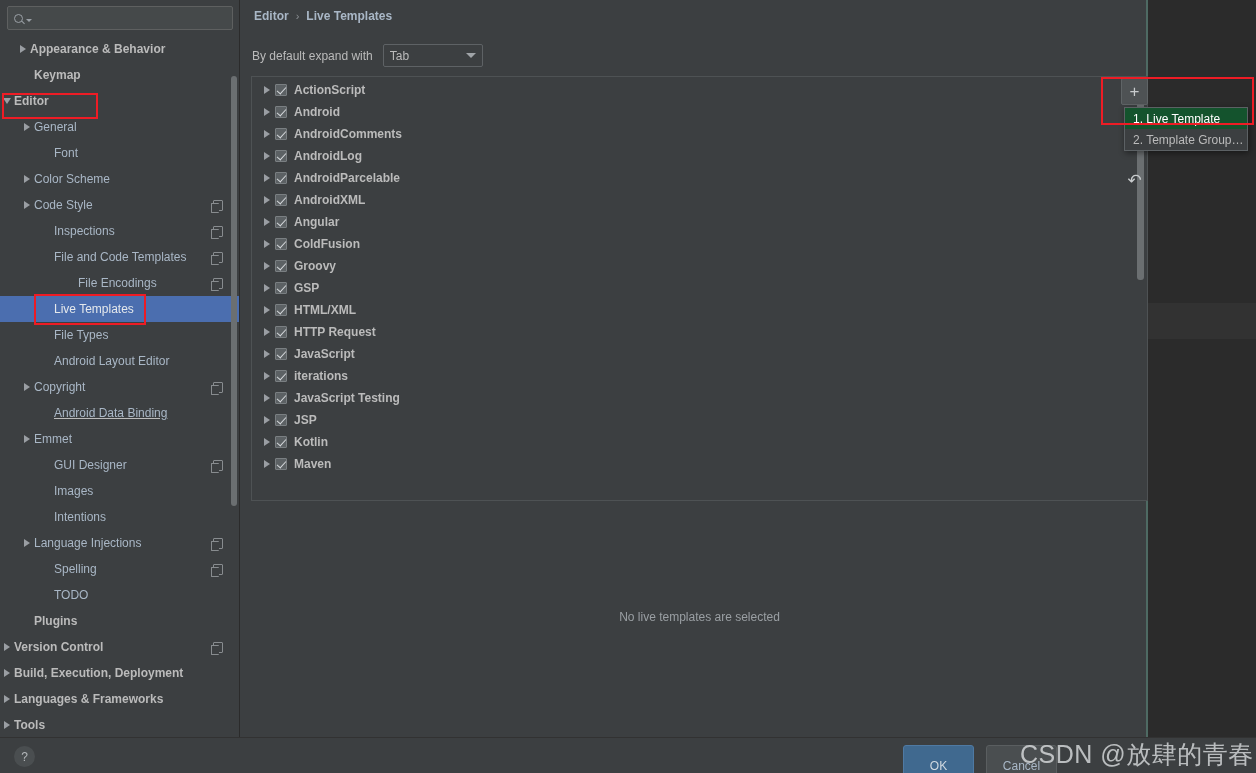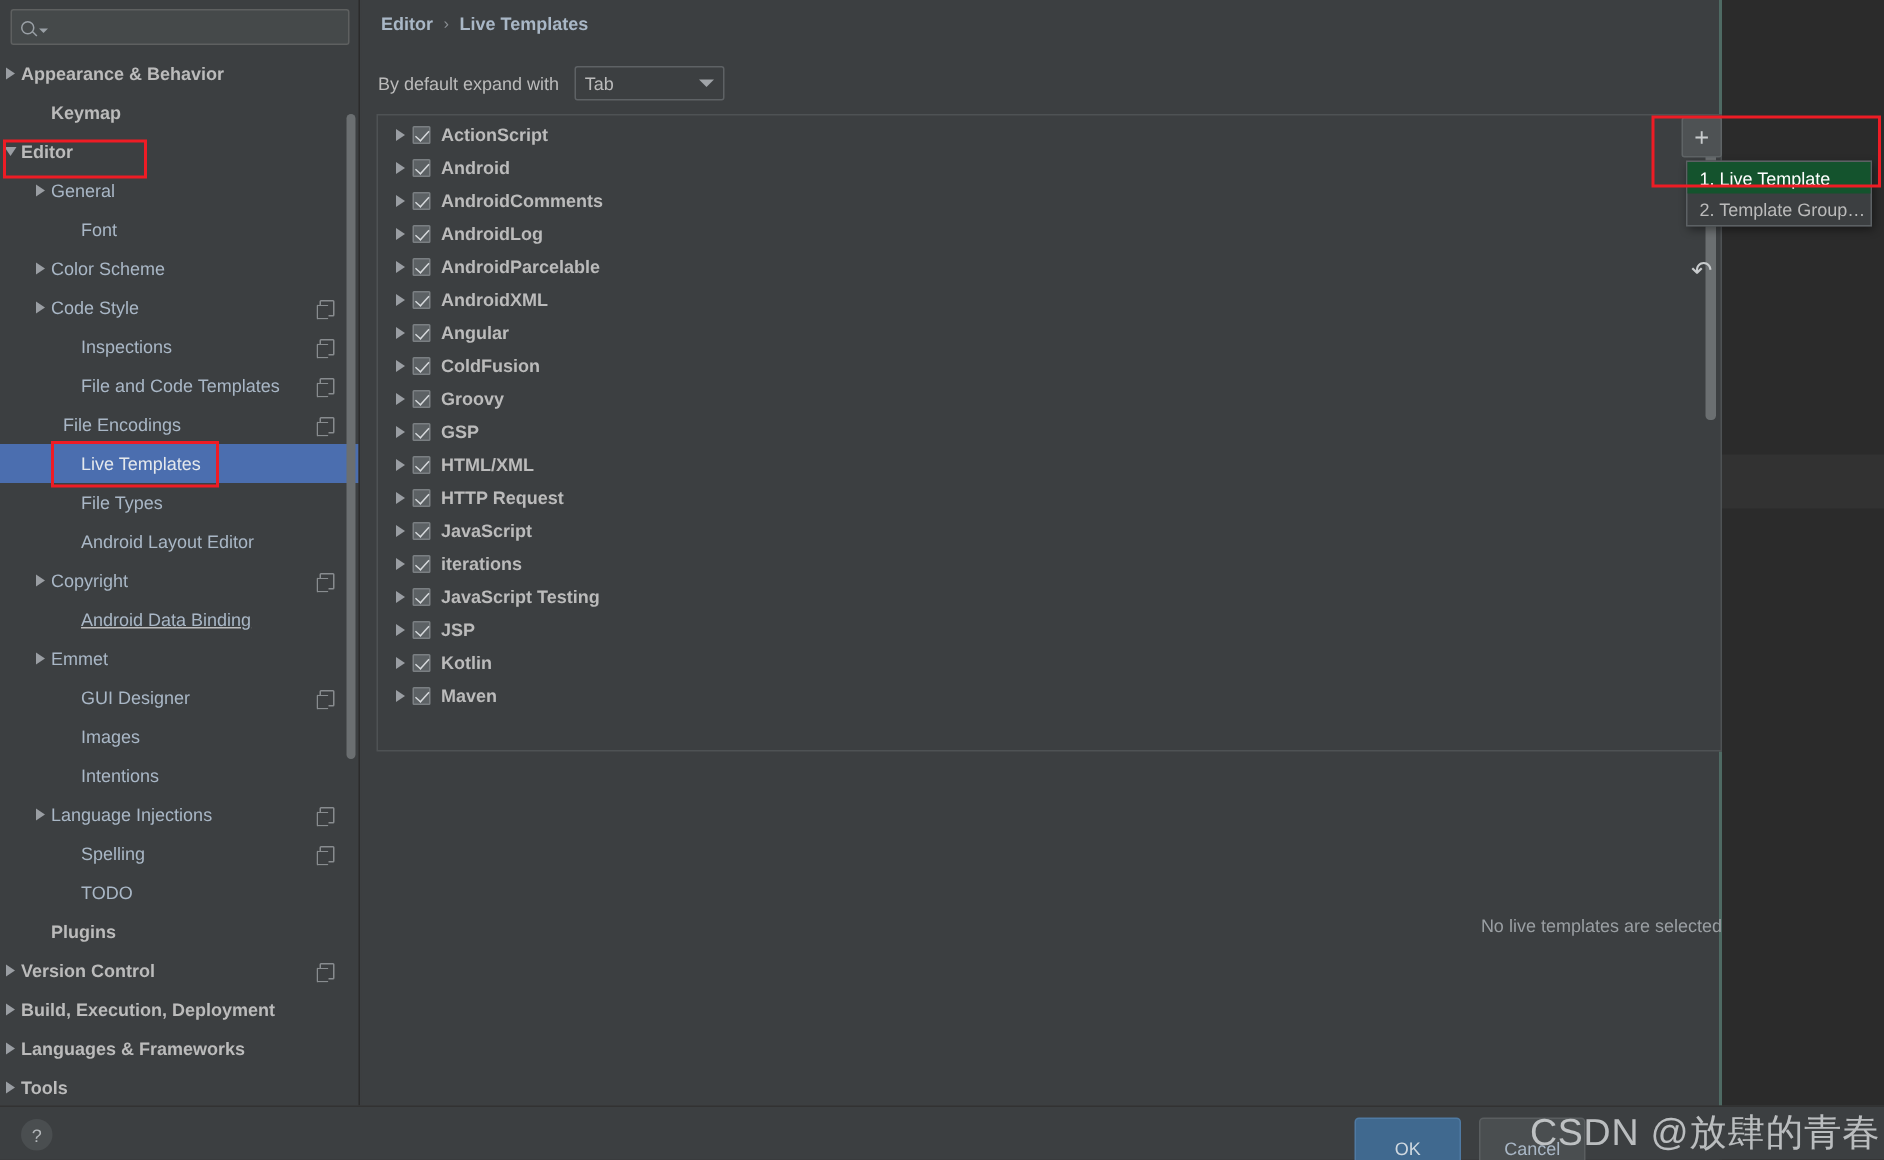--- a/index.html
+++ b/index.html
@@ -145,21 +145,21 @@
     background: #3c3f41; border: 1px solid #5c6164;
     box-shadow: 1px 2px 6px rgba(0,0,0,.45);
     z-index: 40;
   }
   .popup-item { height: 21px; display: flex; align-items: center; padding: 0 8px; color: #bbbbbb; cursor: default; white-space: nowrap; }
   .popup-item.active { background: #14532d; color: #ffffff; }
 
   
   #empty-msg {
     position: absolute; left: 251px; top: 610px; width: 897px;
-    text-align: right; color: #9a9fa3; font-size: 12px;
+    text-align: center; color: #9a9fa3; font-size: 12px;
   }
 
   
   #bottom-bar { position: absolute; left: 0; top: 737px; width: 1256px; height: 36px; background: #3c3f41; border-top: 1px solid #323232; }
   #help-btn {
     position: absolute; left: 14px; top: 8px; width: 21px; height: 21px;
     border-radius: 50%; background: #4a4e50; color: #b3b7ba;
     display: flex; align-items: center; justify-content: center; font-size: 12px; cursor: default;
   }
   .dlg-btn {
@@ -201,32 +201,32 @@
         <span id="search-icon-holder">
           <span class="magnifier"></span>
             <span class="mini-caret"></span>
         </span>
         <input id="search-input" type="text" value="" placeholder="" style="">
       </div>
     </div>
 
     <div id="tree-scroll">
       <div id="tree-list">
+          <div class="tree-item bold" style="padding-left: 16px;">
+            <span class="tw">
+              <span class="arrow-r"></span>
+            </span>
+            <span class="tree-label">Appearance &amp; Behavior</span>
+          </div>
+          <div class="tree-item bold" style="padding-left: 20px;">
+            <span class="tw"></span>
+            <span class="tree-label">Keymap</span>
+          </div>
           <div class="tree-item bold" style="padding-left: 0px;">
             <span class="tw">
-              <span class="arrow-r"></span>
-            </span>
-            <span class="tree-label">Appearance &amp; Behavior</span>
-          </div>
-          <div class="tree-item bold" style="padding-left: 20px;">
-            <span class="tw"></span>
-            <span class="tree-label">Keymap</span>
-          </div>
-          <div class="tree-item bold" style="padding-left: 0px;">
-            <span class="tw">
               <span class="arrow-d"></span>
             </span>
             <span class="tree-label">Editor</span>
           </div>
           <div class="tree-item" style="padding-left: 20px;">
             <span class="tw">
               <span class="arrow-r"></span>
             </span>
             <span class="tree-label">General</span>
           </div>
@@ -250,21 +250,21 @@
           <div class="tree-item" style="padding-left: 40px;">
             <span class="tw"></span>
             <span class="tree-label">Inspections</span>
             <span class="copy-ico"></span>
           </div>
           <div class="tree-item" style="padding-left: 40px;">
             <span class="tw"></span>
             <span class="tree-label">File and Code Templates</span>
             <span class="copy-ico"></span>
           </div>
-          <div class="tree-item" style="padding-left: 28px; text-align: center;">
+          <div class="tree-item" style="padding-left: 64px; text-align: center;">
             <span class="tw"></span>
             <span class="tree-label">File Encodings</span>
             <span class="copy-ico"></span>
           </div>
           <div class="tree-item selected" style="padding-left: 40px;">
             <span class="tw"></span>
             <span class="tree-label">Live Templates</span>
           </div>
           <div class="tree-item" style="padding-left: 40px;">
             <span class="tw"></span>

